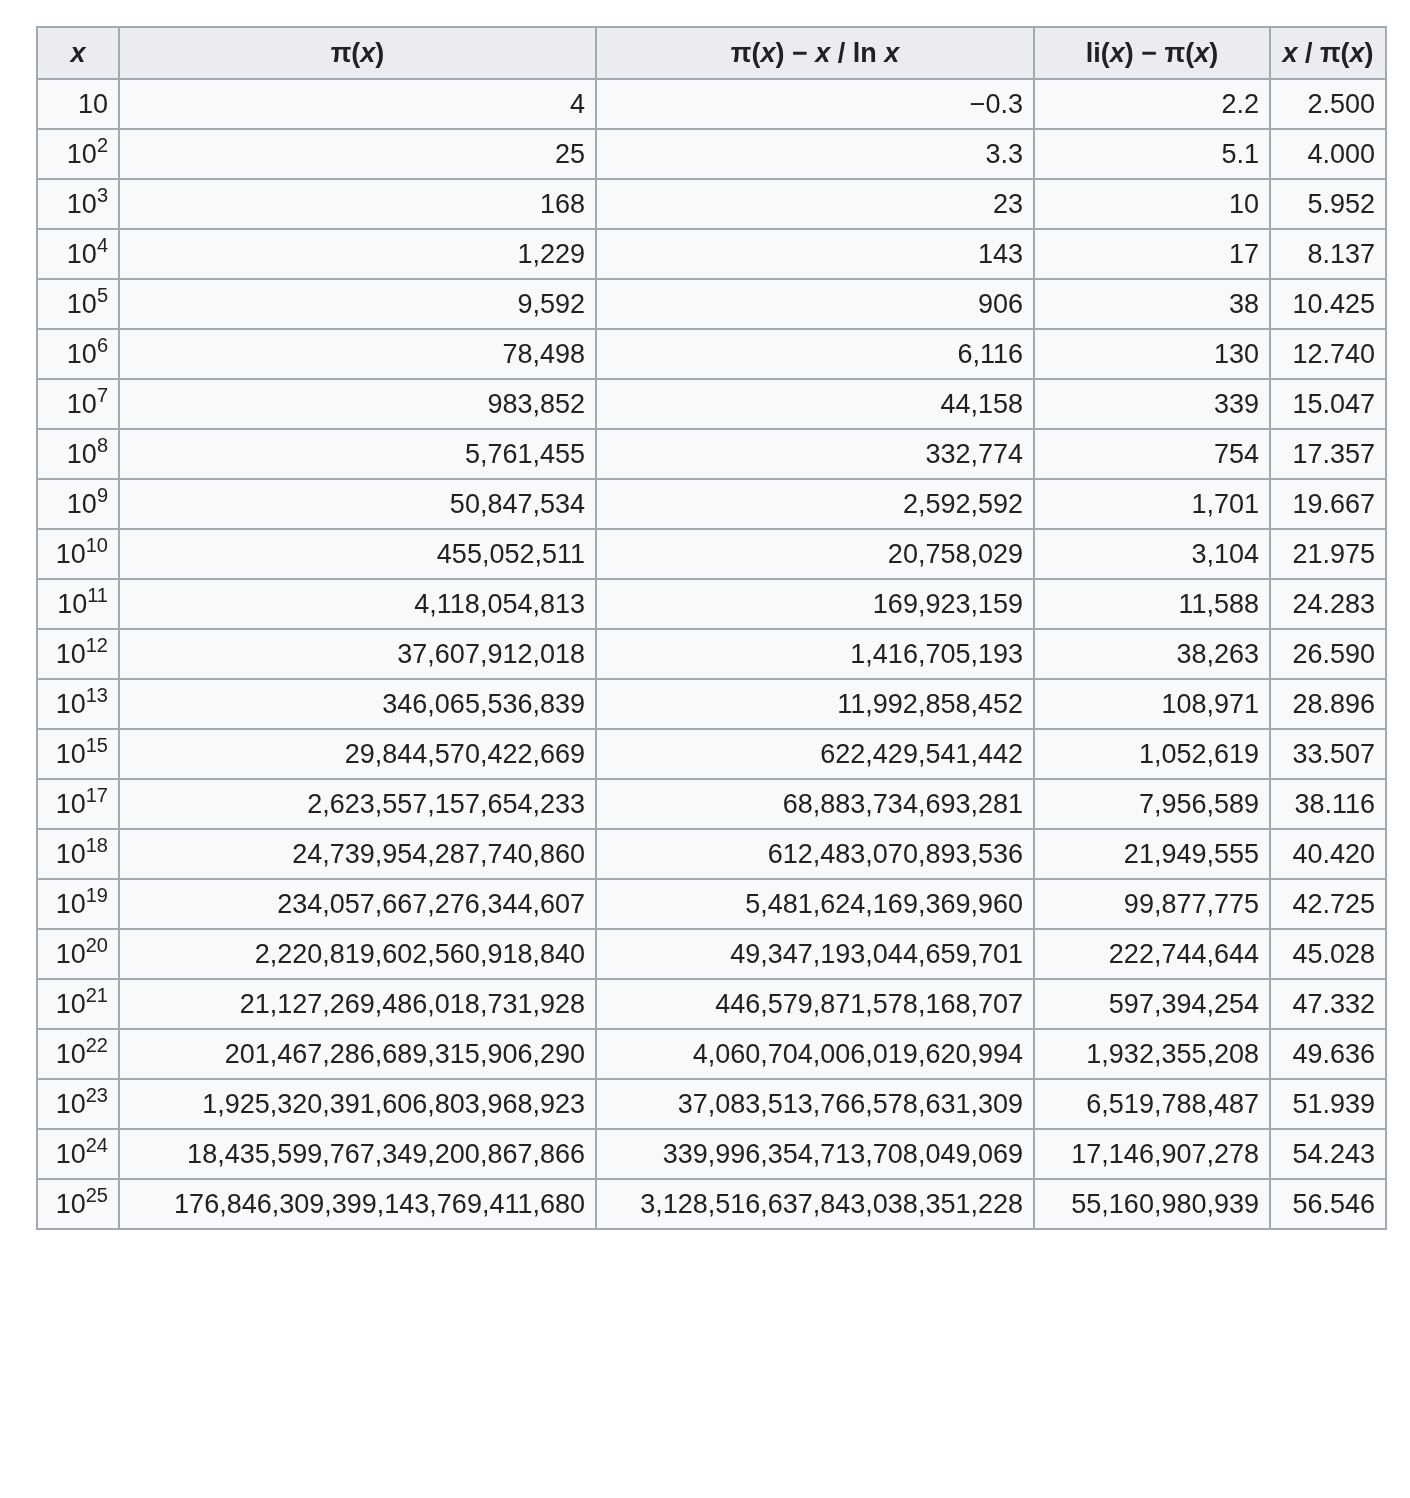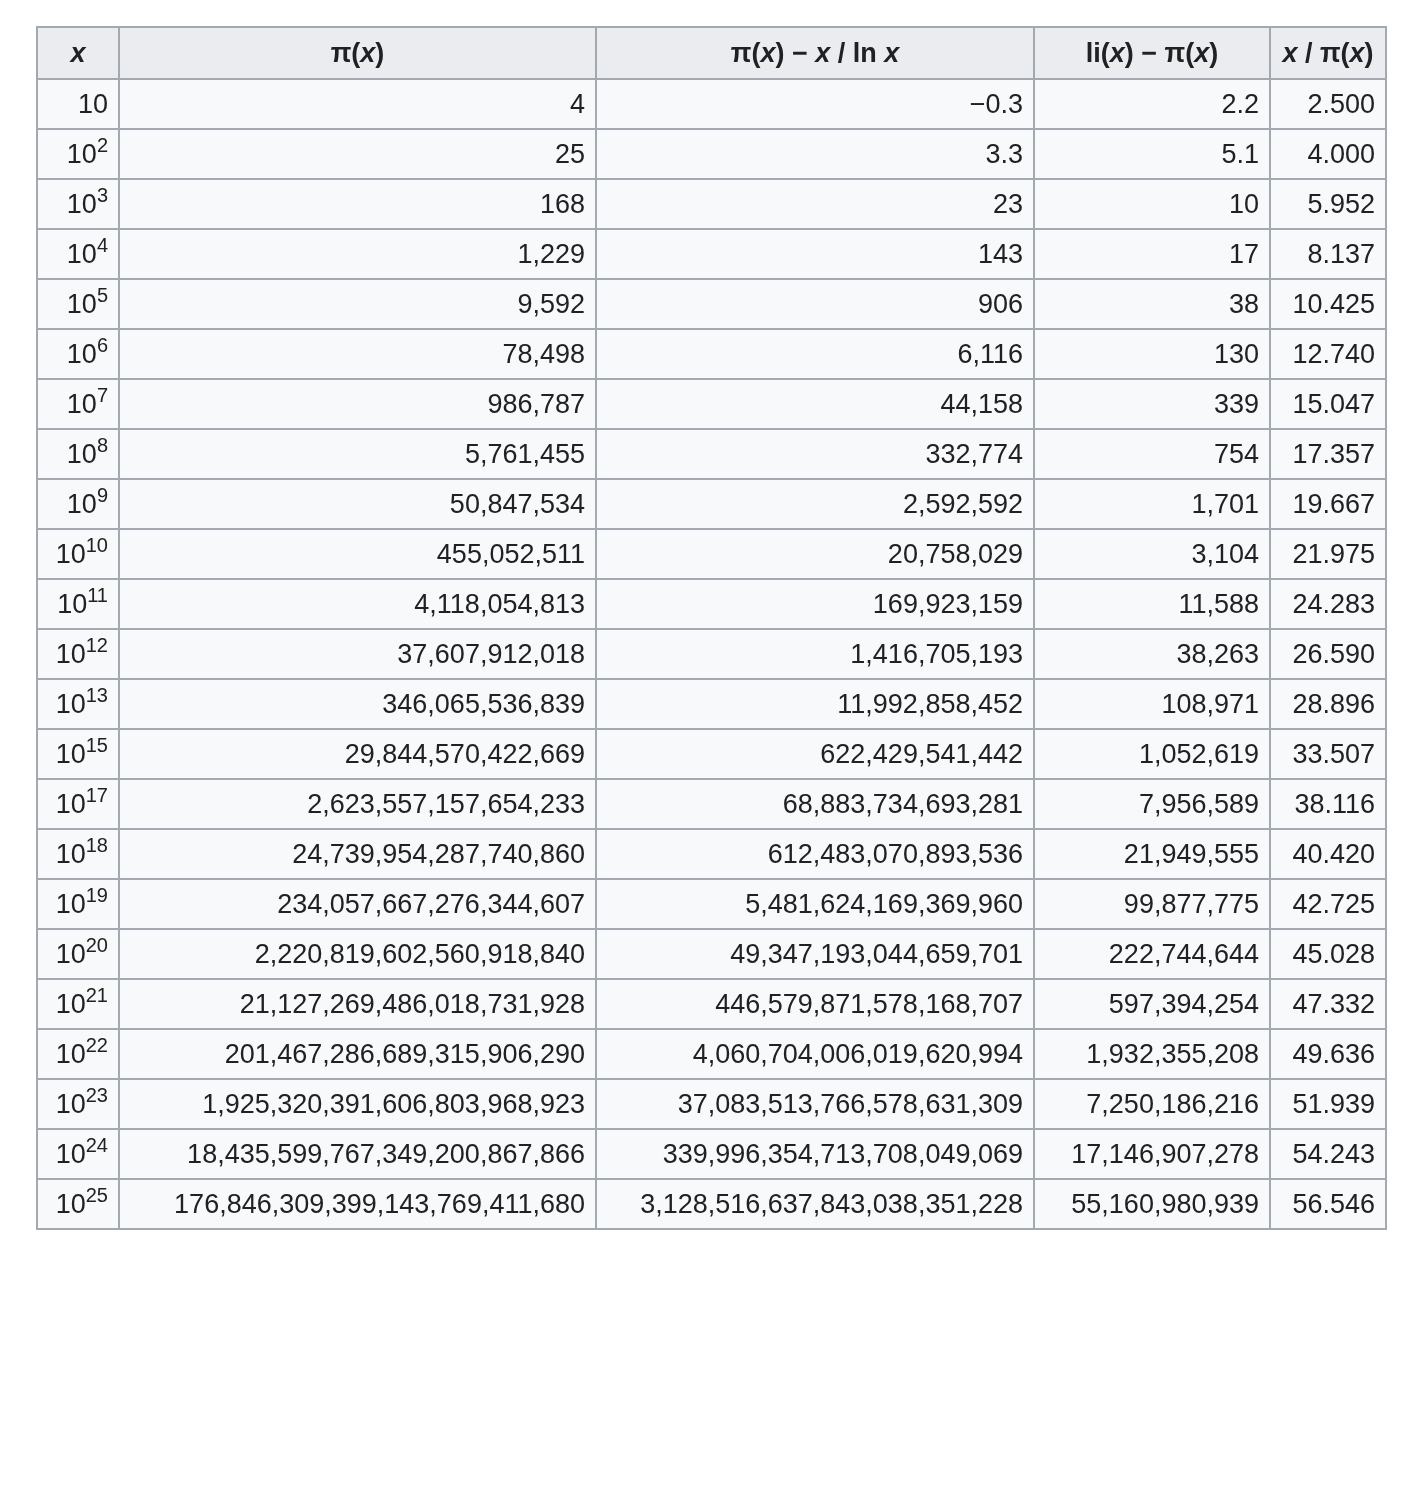--- a/index.html
+++ b/index.html
@@ -91,21 +91,21 @@
       </tr>
       <tr>
         <td><span>10</span><sup>6</sup></td>
         <td>78,498</td>
         <td>6,116</td>
         <td>130</td>
         <td>12.740</td>
       </tr>
       <tr>
         <td><span>10</span><sup>7</sup></td>
-        <td>986,787</td>
+        <td>983,852</td>
         <td>44,158</td>
         <td>339</td>
         <td>15.047</td>
       </tr>
       <tr>
         <td><span>10</span><sup>8</sup></td>
         <td>5,761,455</td>
         <td>332,774</td>
         <td>754</td>
         <td>17.357</td>
@@ -191,21 +191,21 @@
         <td><span>10</span><sup>22</sup></td>
         <td>201,467,286,689,315,906,290</td>
         <td>4,060,704,006,019,620,994</td>
         <td>1,932,355,208</td>
         <td>49.636</td>
       </tr>
       <tr>
         <td><span>10</span><sup>23</sup></td>
         <td>1,925,320,391,606,803,968,923</td>
         <td>37,083,513,766,578,631,309</td>
-        <td>7,250,186,216</td>
+        <td>6,519,788,487</td>
         <td>51.939</td>
       </tr>
       <tr>
         <td><span>10</span><sup>24</sup></td>
         <td>18,435,599,767,349,200,867,866</td>
         <td>339,996,354,713,708,049,069</td>
         <td>17,146,907,278</td>
         <td>54.243</td>
       </tr>
       <tr>

